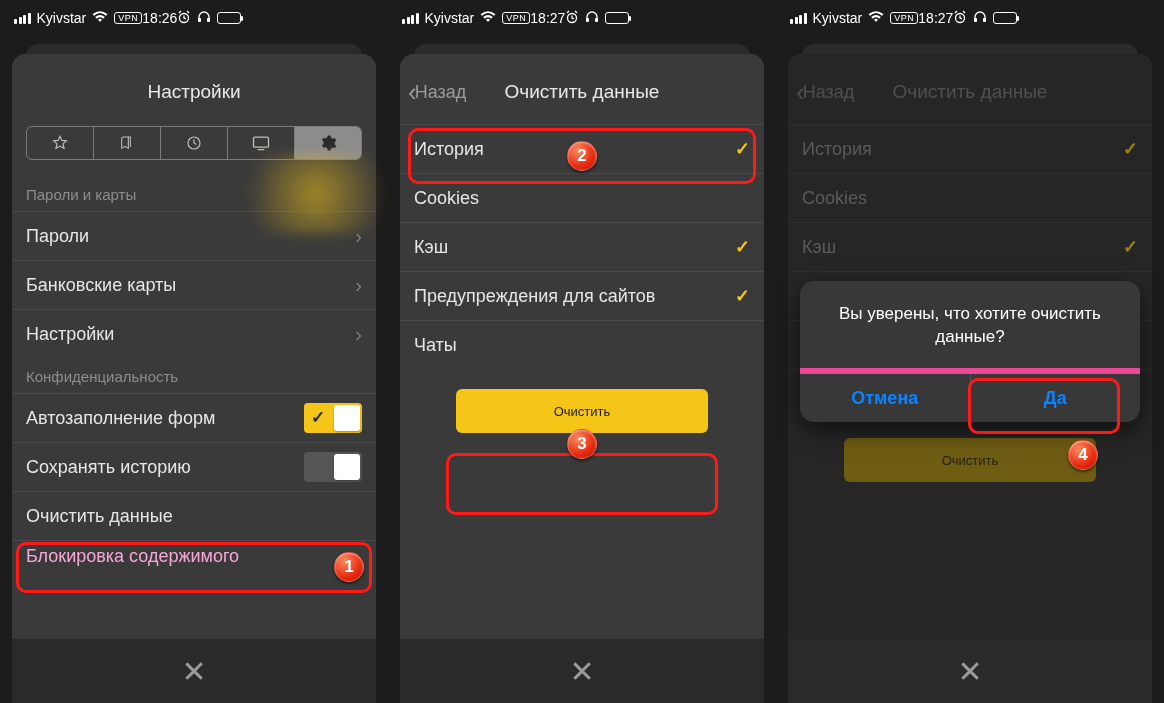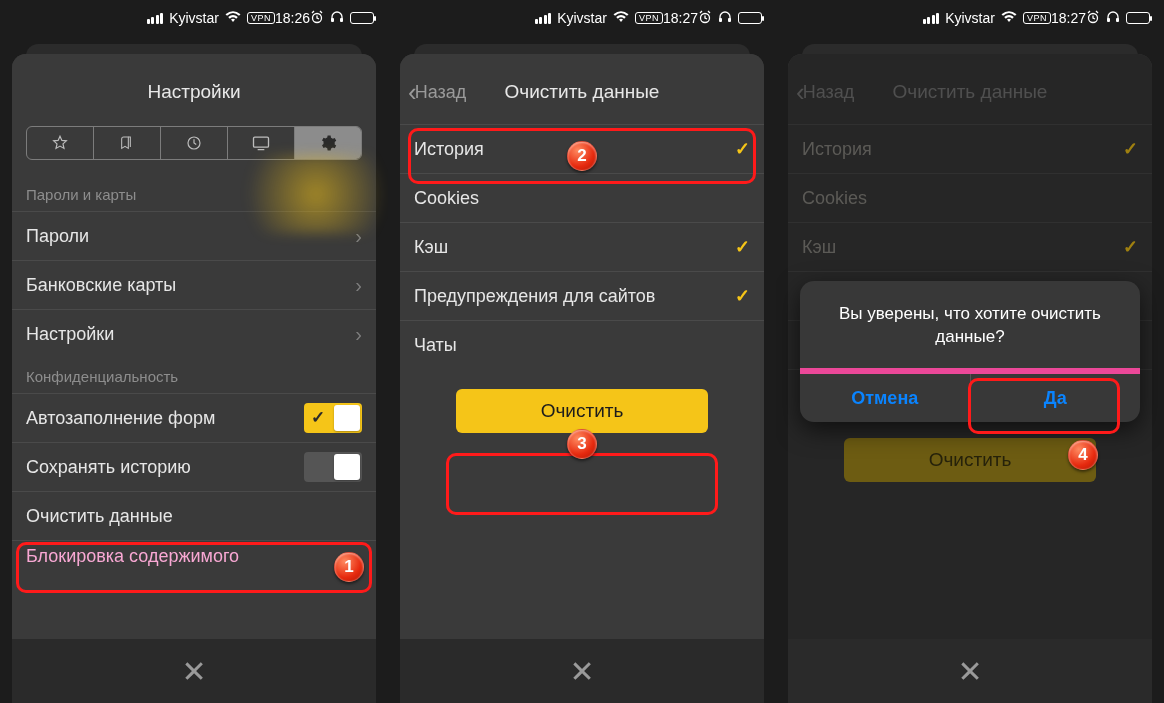--- a/index.html
+++ b/index.html
@@ -17,21 +17,21 @@
     background: #1c1c1c;
     position: relative;
     overflow: hidden;
     color: #d8d8d8;
   }
   
   .status-bar {
     height: 36px;
     display: flex;
     align-items: center;
-    justify-content: flex-end;
+    justify-content: flex-start;
     padding: 6px 14px;
     font-size: 14px;
     color: #fff;
     background: #1c1c1c;
     font-weight: 500;
   }
   .sb-left, .sb-right { display: flex; align-items: center; gap: 6px; }
   .sb-signal { display: inline-flex; align-items: flex-end; gap: 1.5px; }
   .sb-signal span { width: 3px; background: #fff; border-radius: 1px; }
   .sb-signal span:nth-child(1){height:5px;} .sb-signal span:nth-child(2){height:7px;}
@@ -147,21 +147,21 @@
   .toggle.off2 .knob { left: 30px; }
 
   
   .clear-btn-wrap { padding: 20px 56px; }
   .clear-btn {
     width: 100%;
     height: 44px;
     border-radius: 6px;
     background: #f5c518;
     color: #1c1c1c;
-    font-size: 19px;
+    font-size: 13px;
     display: flex; align-items: center; justify-content: center;
     font-weight: 400;
   }
   .clear-btn.dim { background: #a88e1c; color: #3a3410; }
 
   
   .bottom-x {
     position: absolute;
     bottom: 0; left: 0; right: 0;
     height: 64px;

